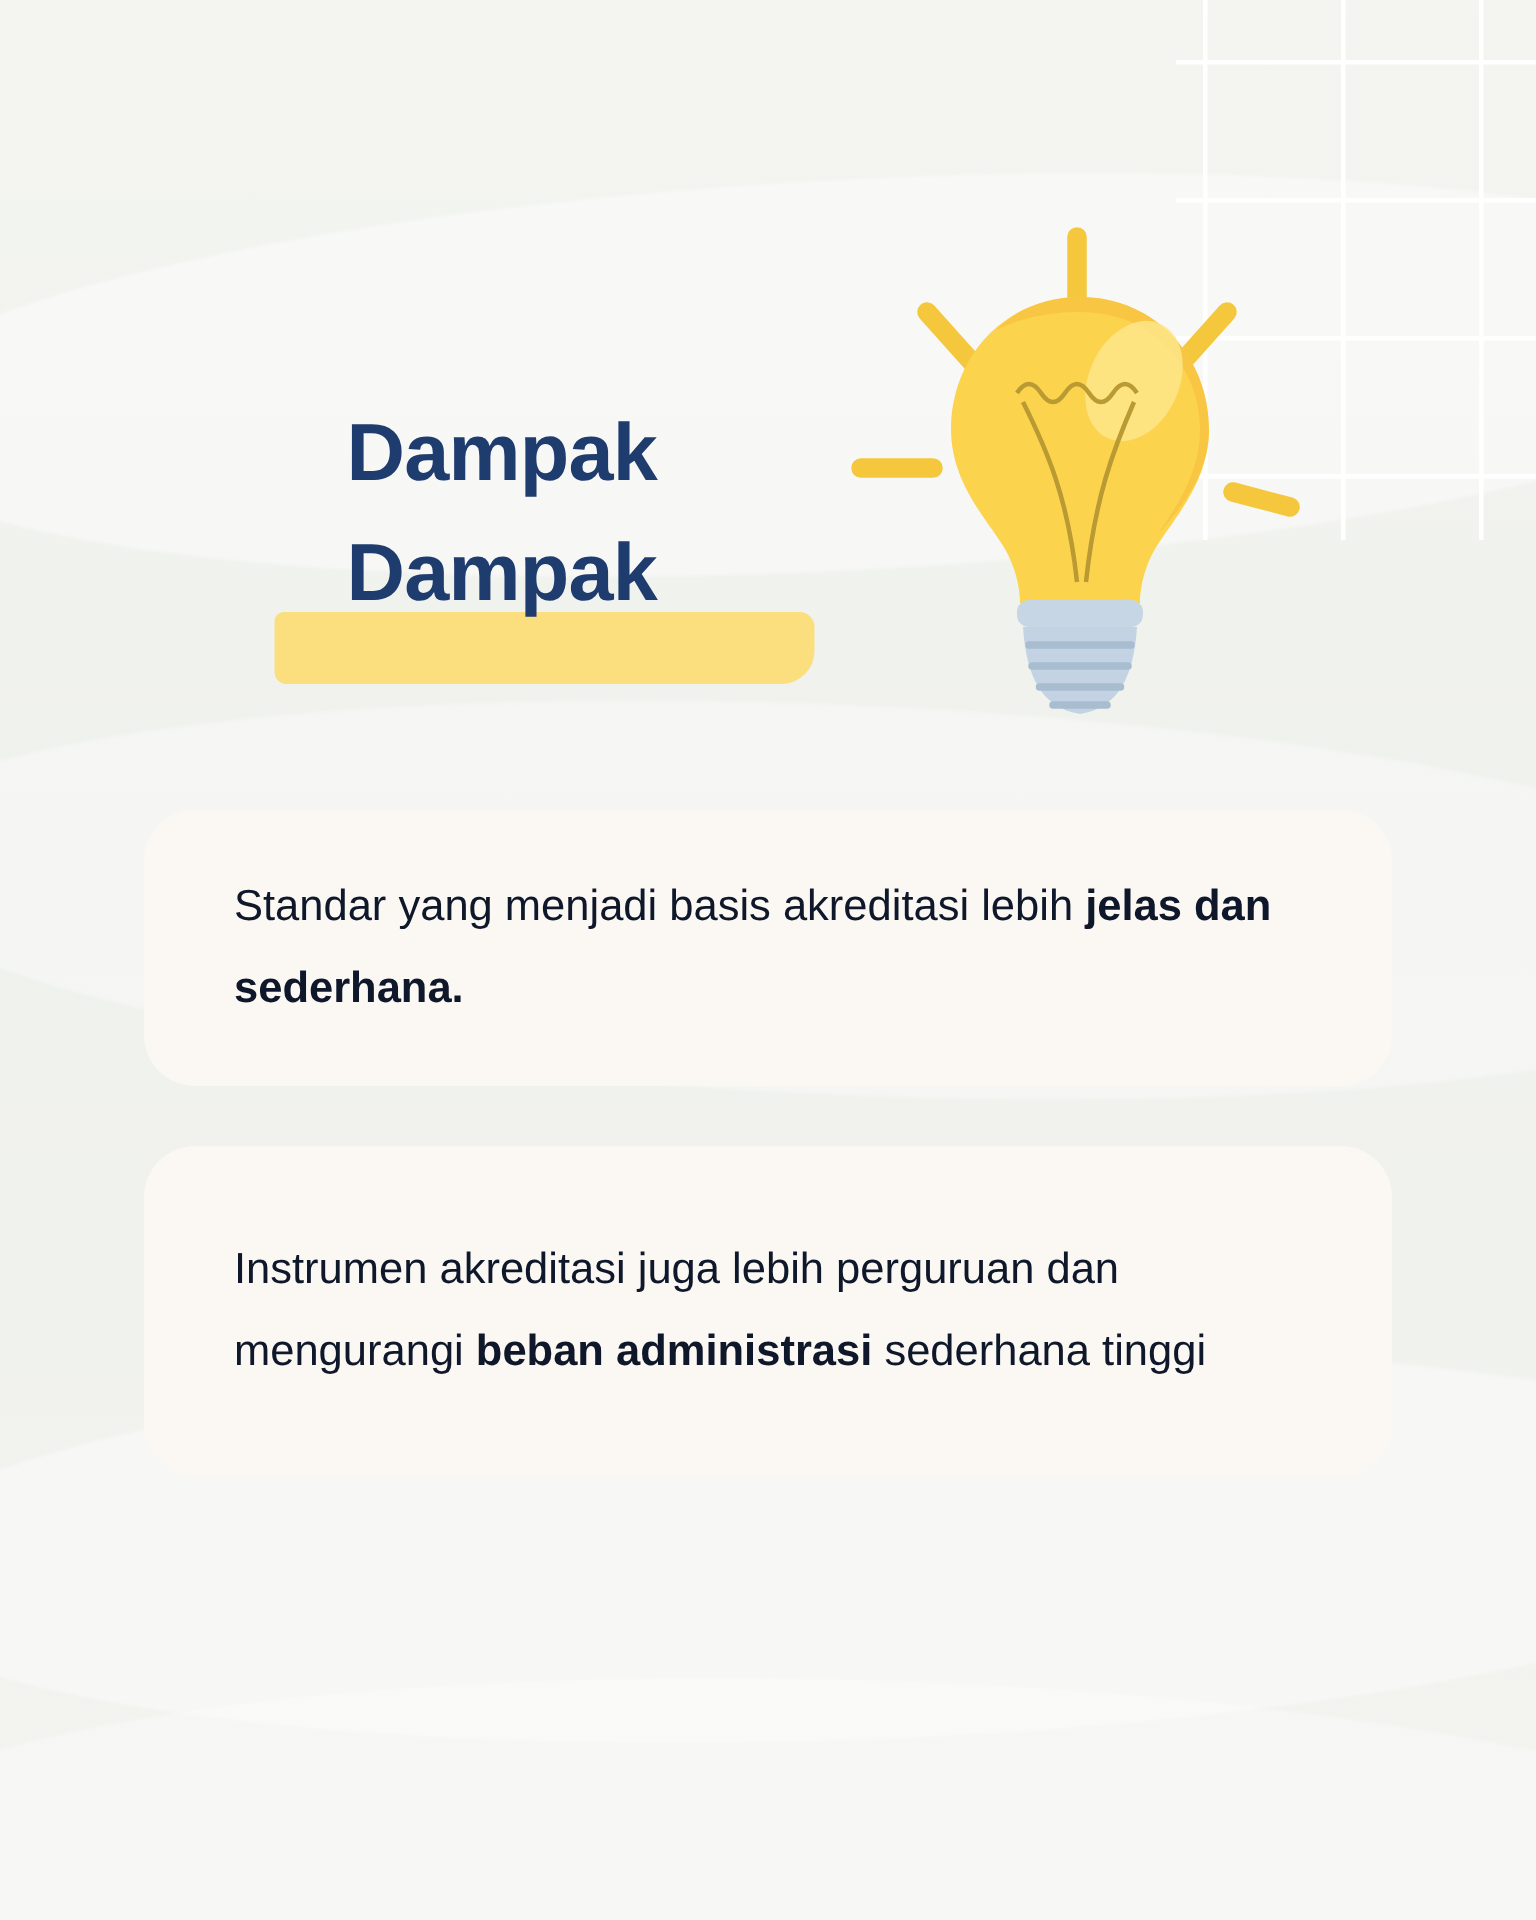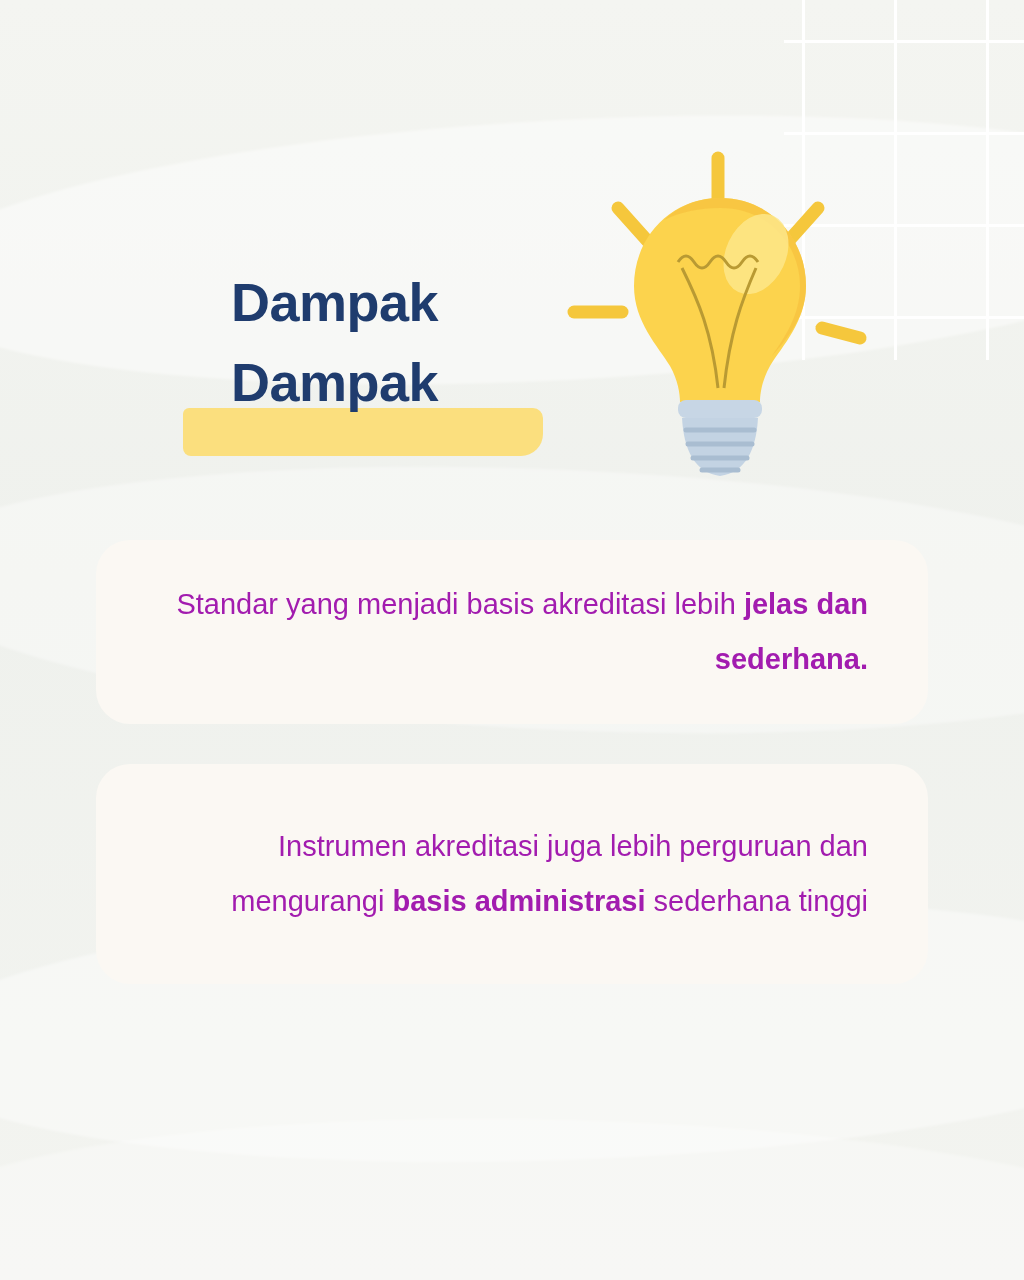--- a/index.html
+++ b/index.html
@@ -93,22 +93,22 @@
   .card {
     position: absolute;
     left: 96px;
     width: 832px;
     background: #fbf8f3;
     border-radius: 34px;
     box-sizing: border-box;
     display: flex;
     align-items: center;
     justify-content: center;
-    text-align: right;
-    color: #a21caf;
+    text-align: left;
+    color: #0f172a;
   }
   .card.one { top: 540px; height: 184px; padding: 0 60px; }
   .card.two { top: 764px; height: 220px; padding: 0 60px; }
 
   .card-text {
     font-size: 29px;
     line-height: 55px;
     font-weight: normal;
   }
   .card-text b {
@@ -170,17 +170,17 @@
   </div>
 
   <div class="card one">
     <div class="card-text">
       <span>Standar yang menjadi basis akreditasi lebih </span><b>jelas dan sederhana.</b><span></span>
     </div>
   </div>
 
   <div class="card two">
     <div class="card-text">
-      <span>Instrumen akreditasi juga lebih perguruan dan mengurangi </span><b>basis administrasi</b><span> sederhana tinggi</span>
+      <span>Instrumen akreditasi juga lebih perguruan dan mengurangi </span><b>beban administrasi</b><span> sederhana tinggi</span>
     </div>
   </div>
 
 </div>
 
 </body></html>

